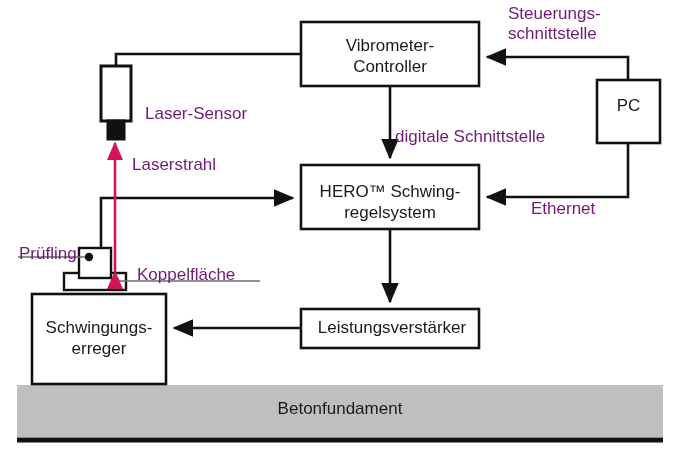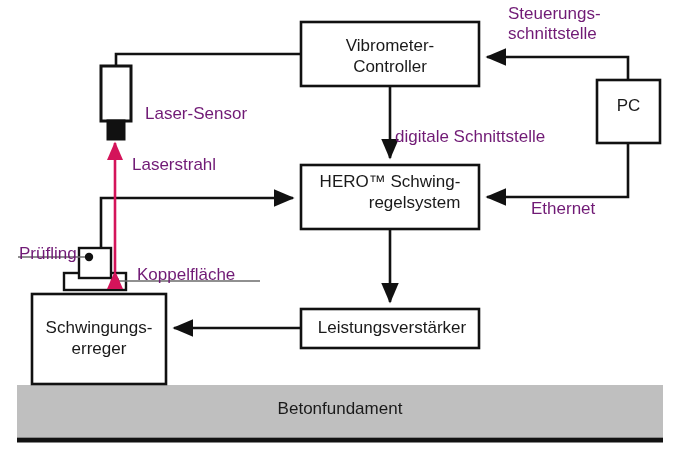--- a/index.html
+++ b/index.html
@@ -97,21 +97,21 @@
     <line x1="301" y1="328" x2="174" y2="328" stroke="#111111" stroke-width="2.6" marker-end="url(#arrow-black)"></line>
 
     <line x1="115" y1="272" x2="115" y2="143" stroke="#D4145A" stroke-width="2.6" marker-start="url(#arrow-laser-start)" marker-end="url(#arrow-laser-end)"></line>
   </svg>
 
   <div class="node-label fs-17" style="left:301px; top:22px; width:178px; height:69px;border-radius:30px;">Vibrometer-
 Controller</div>
 
   <div class="node-label fs-17" style="left:597px; top:80px; width:63px; height:52px;">PC</div>
 
-  <div class="node-label fs-17" style="left:301px; top:165px; width:178px; height:56px;text-align:right;">HERO™ Schwing-
+  <div class="node-label fs-17" style="left:301px; top:175px; width:178px; height:56px;">HERO™ Schwing-
 regelsystem</div>
 
   <div class="node-label fs-17" style="left:301px; top:309px; width:182px; height:39px;">Leistungsverstärker</div>
 
   <div class="node-label fs-17" style="left:32px; top:294px; width:134px; height:90px;">Schwingungs-
 erreger</div>
 
   <div class="node-label fs-17" style="left:17px; top:385px; width:646px; height:48px;">Betonfundament</div>
 
   <div class="edge-label fs-17 ta-left" style="left:508px; top:4px;">Steuerungs-

